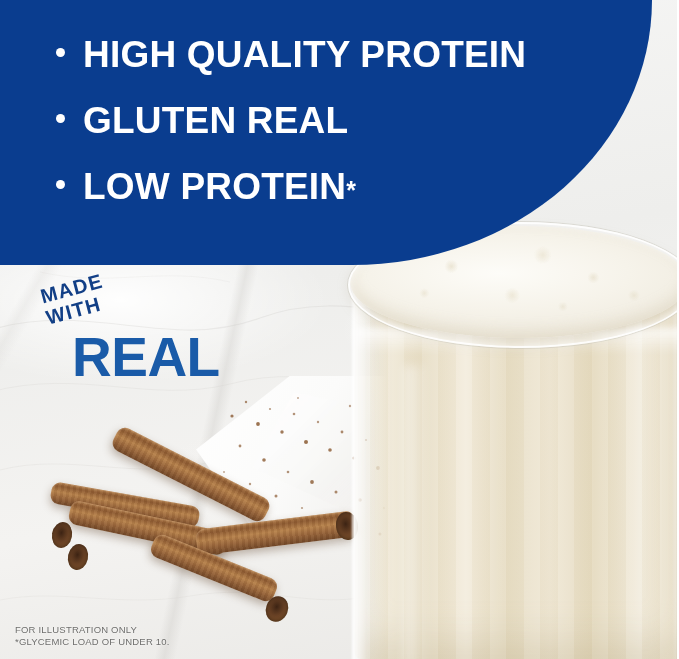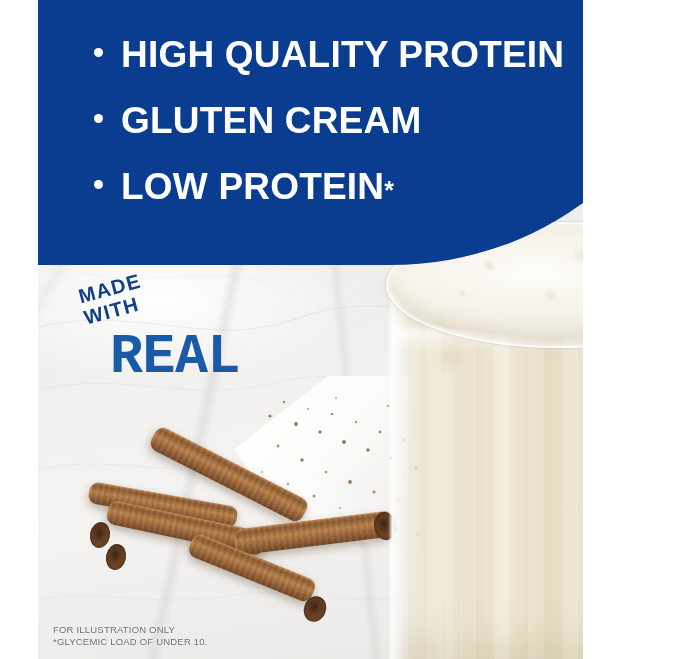--- a/index.html
+++ b/index.html
@@ -1,23 +1,22 @@
 <!DOCTYPE html>
 <html><head>
 <meta charset="utf-8">
 <style>
   html,body{margin:0;padding:0;background:#fff;}
   body{font-family:"Liberation Sans",sans-serif;}
 
   #stage{
     position:relative;
-    width:545px;height:659px;
+    width:677px;height:659px;
     overflow:hidden;
     background:#f2f2f1;
-    margin-left:38px;
   }
 
   
   .marble{
     position:absolute;inset:0;
     background:
       radial-gradient(ellipse 300px 120px at 120px 300px, rgba(255,255,255,.95), rgba(255,255,255,0) 70%),
       radial-gradient(ellipse 260px 90px at 520px 330px, rgba(250,250,250,.9), rgba(255,255,255,0) 70%),
       radial-gradient(ellipse 200px 70px at 300px 470px, rgba(246,245,243,.9), rgba(255,255,255,0) 70%),
       linear-gradient(170deg,#f7f7f6 0%,#eeeeec 42%,#f4f3f1 70%,#e9e8e5 100%);
@@ -165,21 +164,21 @@
   
   .madewith{
     position:absolute;left:38px;top:286px;
     transform:rotate(-15deg);transform-origin:left top;
     color:#123f86;font-weight:700;
     font-size:20px;line-height:22px;letter-spacing:1.2px;
   }
   .realcream{
     position:absolute;left:52px;top:333px;
     color:#1a5ba8;font-weight:700;
-    font-size:55px;line-height:49px;letter-spacing:-0.5px;font-family:Liberation Mono, monospace;
+    font-size:55px;line-height:49px;letter-spacing:-0.5px;
   }
   .rc-line{display:block;}
   .rc-real{margin-left:20px;}
 
   
   .disclaimer{
     position:absolute;left:15px;top:624px;
     color:#6e6e6c;
     font-size:9.5px;line-height:12px;
     letter-spacing:.2px;
@@ -276,21 +275,21 @@
   </div>
 
   <div class="banner">
     <ul class="bullets">
       <li>
         <span class="dot"></span>
         <span>HIGH QUALITY PROTEIN</span>
       </li>
       <li>
         <span class="dot"></span>
-        <span>GLUTEN CREAM</span>
+        <span>GLUTEN REAL</span>
       </li>
       <li>
         <span class="dot"></span>
         <span>LOW PROTEIN</span>
           <span class="ast">*</span>
       </li>
     </ul>
   </div>
 
   <div class="madewith">

